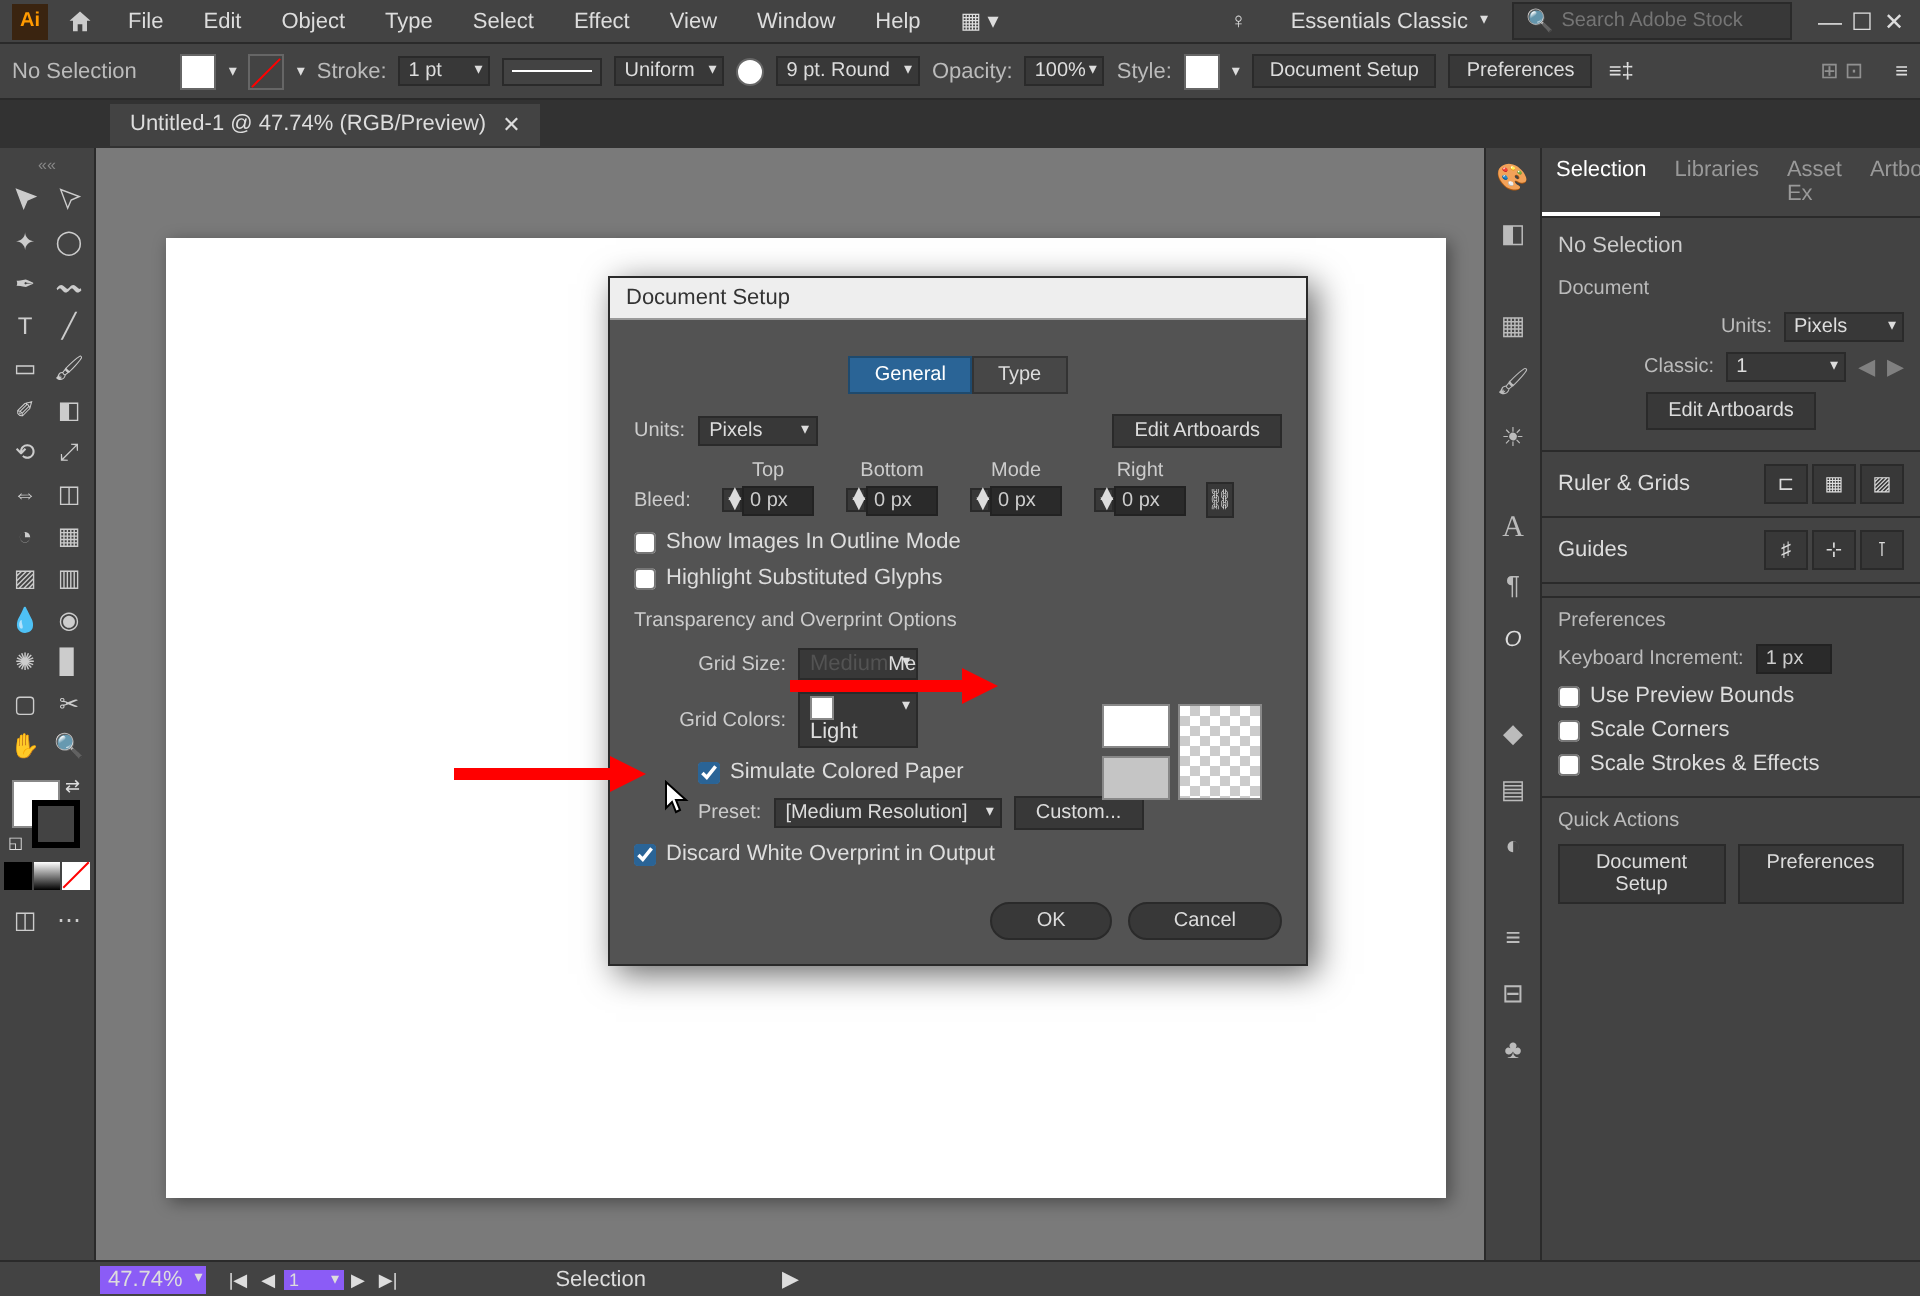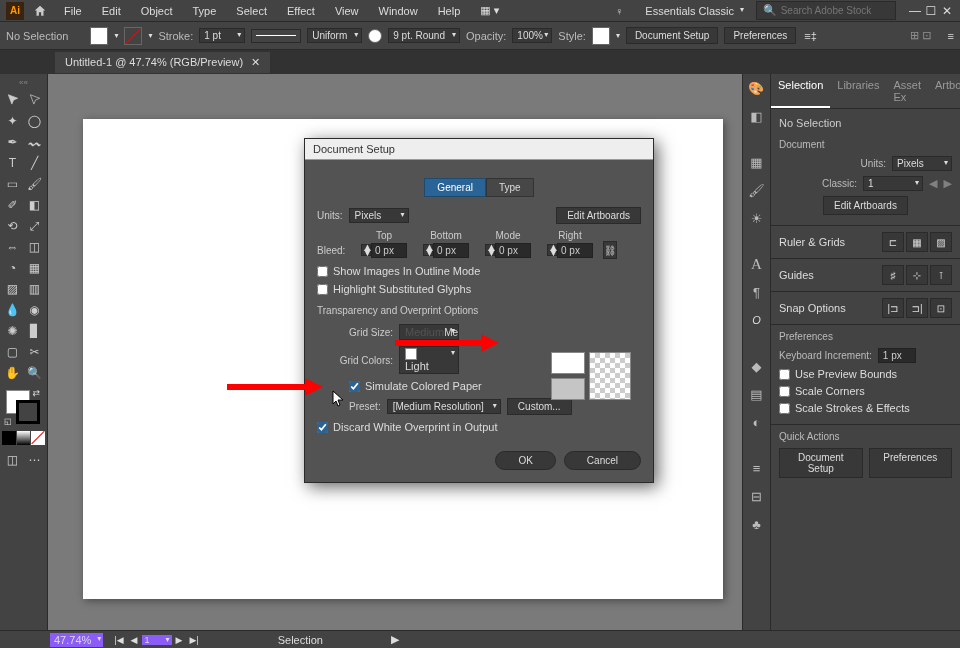--- a/index.html
+++ b/index.html
@@ -326,28 +326,20 @@
       <div class="panel-sep"></div>
       <div class="panel-row" style="justify-content:space-between">
           <span>Guides</span>
           <div class="panel-icongrp">
             <div class="panel-icon">♯</div>
             <div class="panel-icon">⊹</div>
             <div class="panel-icon">⊺</div>
           </div>
         </div>
       <div class="panel-sep"></div>
-      <div class="panel-row" style="justify-content:space-between">
-          <span>Snap Options</span>
-          <div class="panel-icongrp">
-            <div class="panel-icon">|⊐</div>
-            <div class="panel-icon">⊐|</div>
-            <div class="panel-icon">⊡</div>
-          </div>
-        </div>
       <div class="panel-sep"></div>
       <div class="panel-section">
         <div class="panel-section-title">Preferences</div>
         <div class="panel-row" style="justify-content:flex-start">
             <label>Keyboard Increment:</label>
             <input class="panel-num" value="1 px" style="">
           </div>
         <label class="panel-check">
             <input type="checkbox" style="">
             <span>Use Preview Bounds</span>

